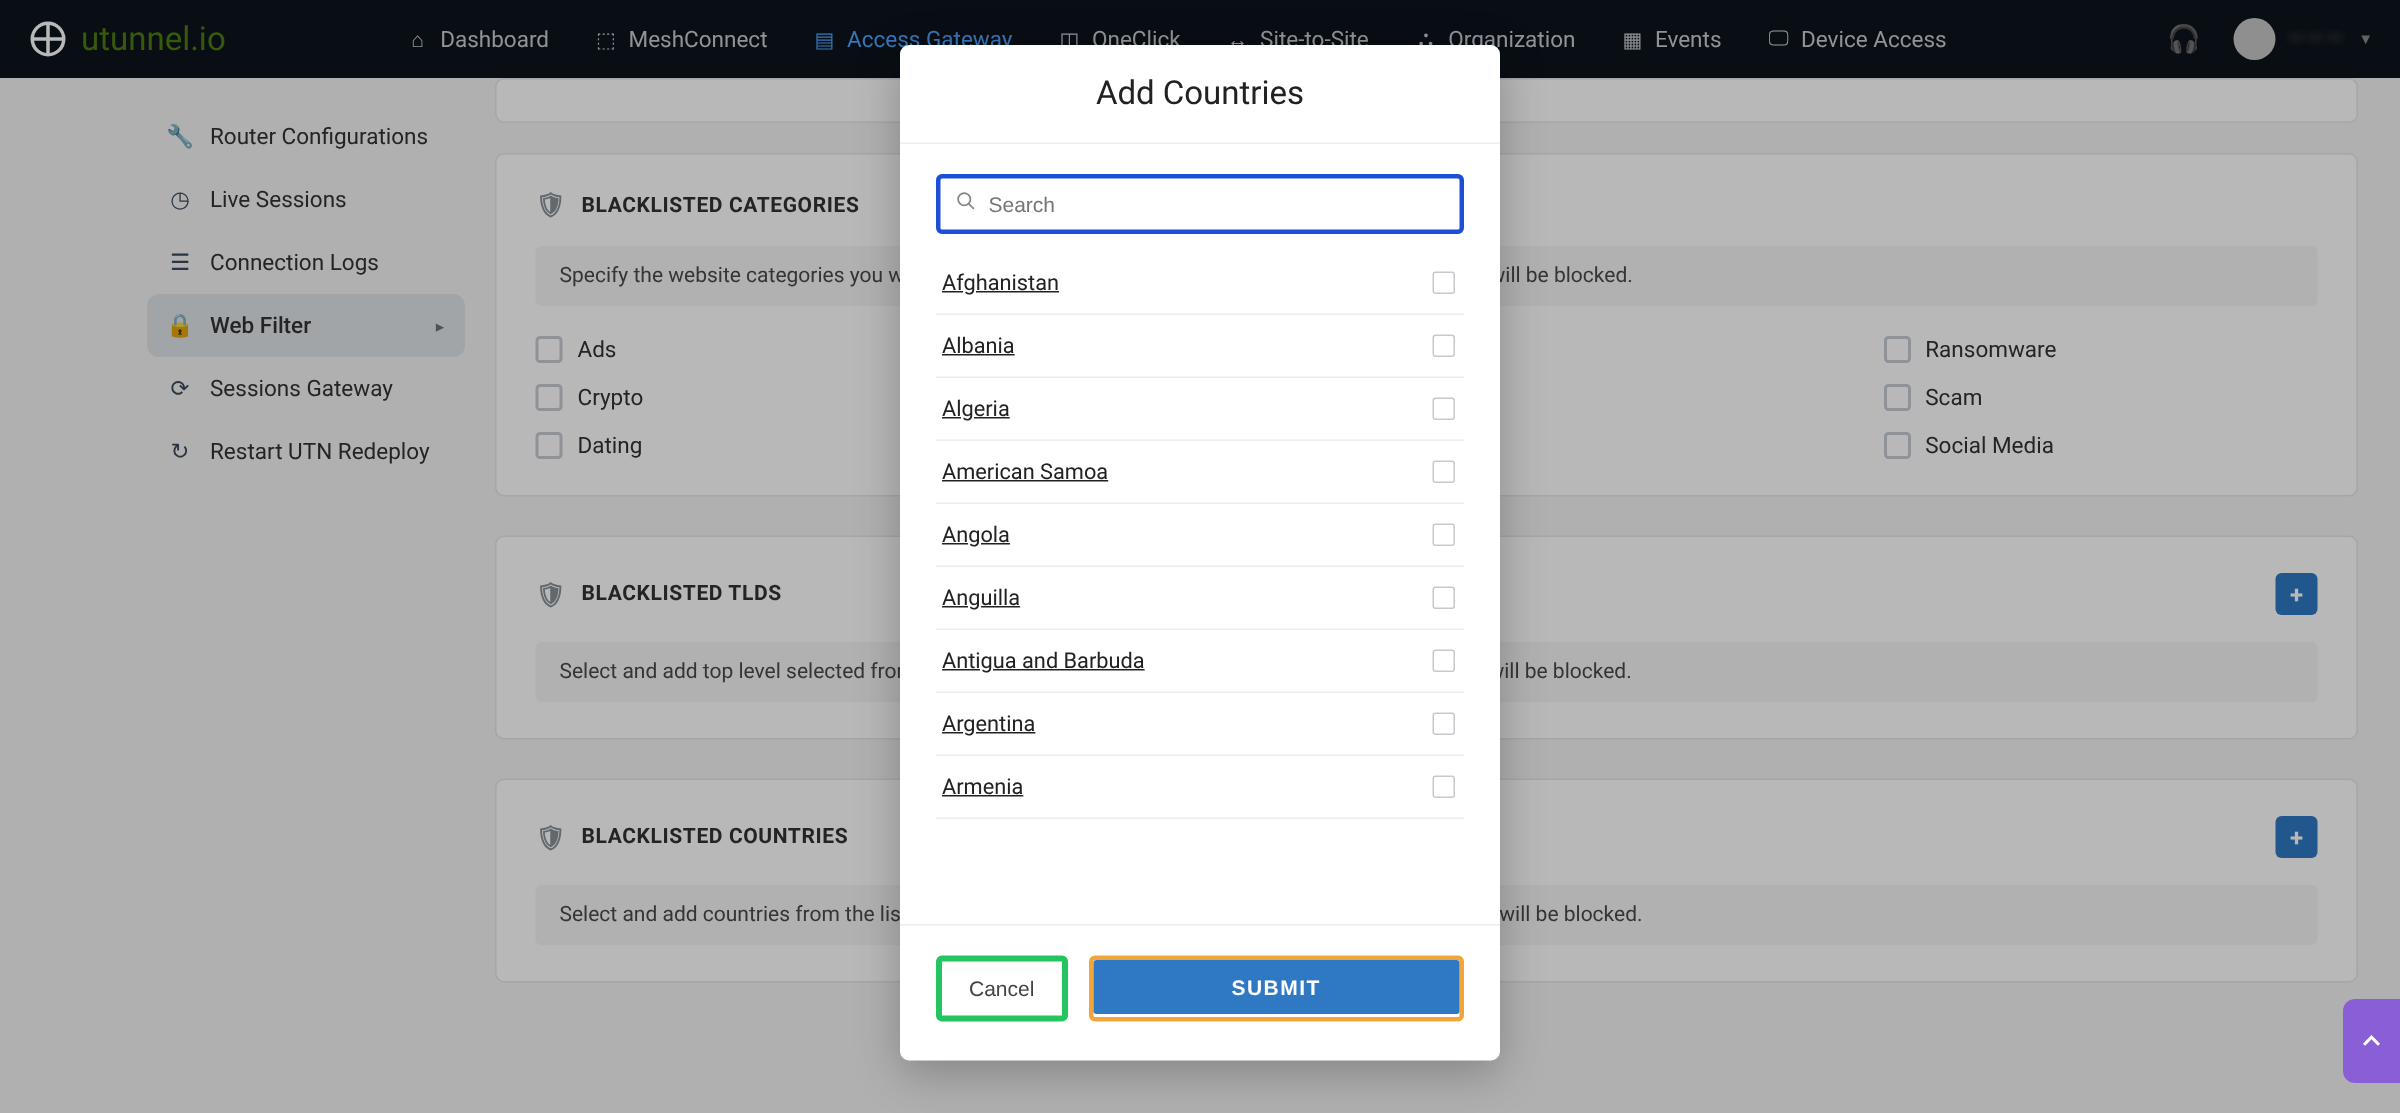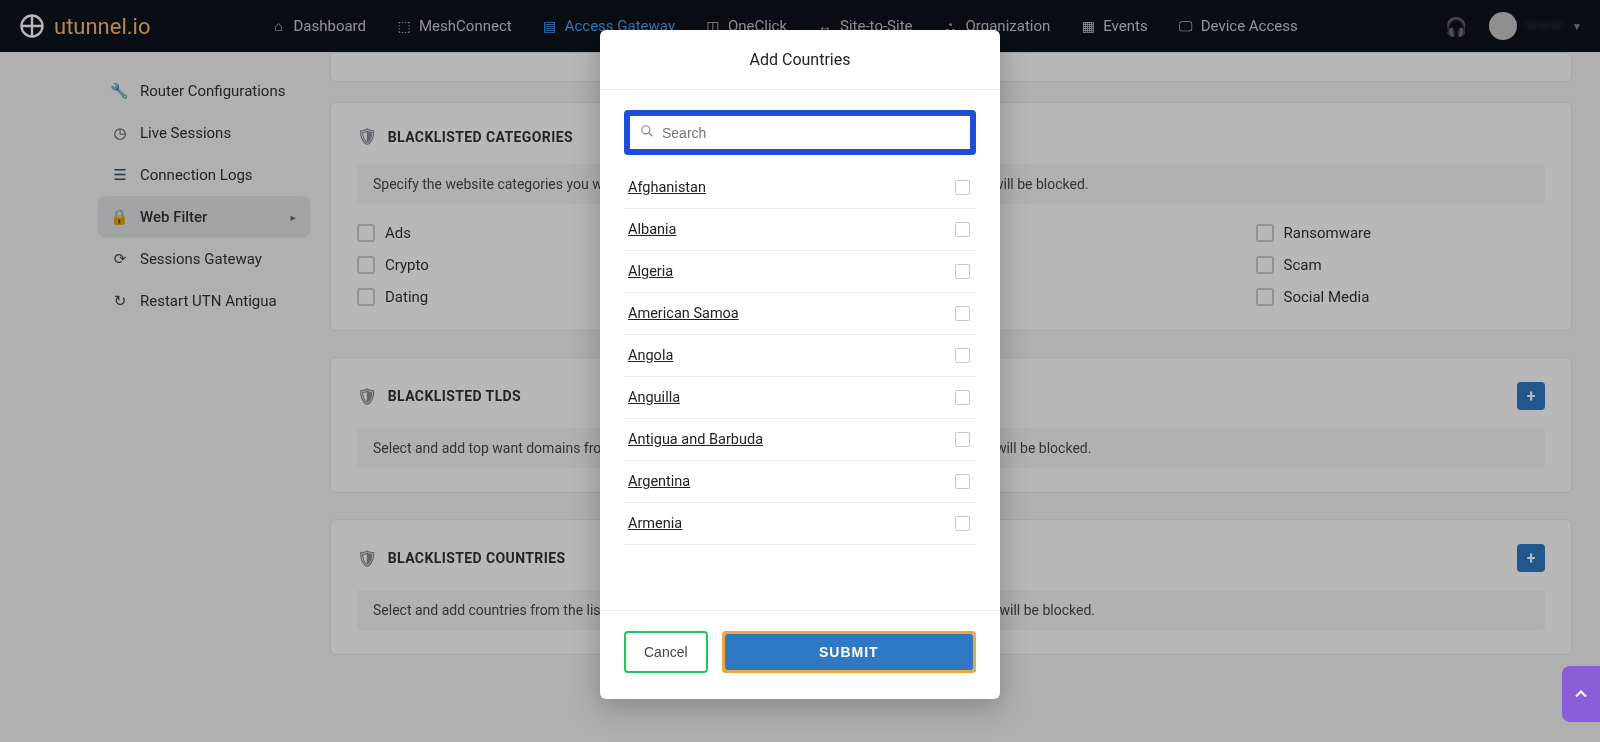--- a/index.html
+++ b/index.html
@@ -1,18 +1,18 @@
 <!DOCTYPE html>
 <html><head>
 <meta charset="utf-8">
 <style>
   * { box-sizing: border-box; margin: 0; padding: 0; }
   html, body { width: 1600px; height: 742px; font-family: -apple-system, BlinkMacSystemFont, "Segoe UI", Roboto, Arial, sans-serif; overflow: hidden; background: #f4f4f5; }
   .topnav { height: 52px; background: #0d141c; display: flex; align-items: center; padding: 0 18px; color: #e6e6e6; font-size: 14px; }
-  .brand { display: flex; align-items: center; gap: 8px; font-size: 22px; font-weight: 400; color: #fdba74; margin-right: 120px; }
+  .brand { display: flex; align-items: center; gap: 8px; font-size: 22px; font-weight: 400; color: #4d7c0f; margin-right: 120px; }
   .brand svg { width: 28px; height: 28px; }
   .navlinks { display: flex; gap: 30px; }
   .navlink { display: flex; align-items: center; gap: 7px; color: #c9cdd1; font-size: 15px; cursor: pointer; }
   .navlink.active { color: #4da3ff; }
   .navlink .ico { width: 16px; height: 16px; display: inline-flex; align-items: center; justify-content: center; font-size: 14px; }
   .nav-right { margin-left: auto; display: flex; align-items: center; gap: 22px; }
   .avatar { width: 28px; height: 28px; border-radius: 50%; background: #c7c7c7; }
   .user-chip { display: flex; align-items: center; gap: 8px; color: #888; font-size: 14px; }
   .user-chip .caret { font-size: 10px; color: #888; }
 
@@ -32,32 +32,32 @@
   .chk { display: flex; align-items: center; gap: 10px; font-size: 15px; color: #333; }
   .chk .box { width: 18px; height: 18px; border: 2px solid #c7ccd2; border-radius: 3px; }
   .addbtn { margin-left: auto; width: 28px; height: 28px; background: #2f79c4; color: #fff; border-radius: 4px; display: flex; align-items: center; justify-content: center; font-weight: 700; font-size: 16px; cursor: pointer; }
   .row-title { display: flex; align-items: center; }
 
   
   .dimmer { position: absolute; inset: 0; background: rgba(0,0,0,0.28); }
 
   
   .modal { position: absolute; left: 50%; top: 30px; transform: translateX(-50%); width: 400px; background: #fff; border-radius: 6px; box-shadow: 0 8px 30px rgba(0,0,0,0.25); display: flex; flex-direction: column; overflow: hidden; }
-  .modal-head { padding: 20px 0; text-align: center; font-size: 16px; color: #222; border-bottom: 1px solid #eee; }
+  .modal-head { padding: 20px 0; text-align: center; font-size: 22px; color: #222; border-bottom: 1px solid #eee; }
   .modal-body { position: relative; padding: 20px 24px 0 24px; height: 520px; overflow-y: auto; }
-  .search { display: flex; align-items: center; gap: 8px; border: 6px solid #1d4ed8; border-radius: 4px; padding: 8px 10px; margin-bottom: 12px; }
+  .search { display: flex; align-items: center; gap: 8px; border: 3px solid #1d4ed8; border-radius: 4px; padding: 8px 10px; margin-bottom: 12px; }
   .search input { border: none; outline: none; flex: 1; font-size: 14px; }
   .search .sico { color: #888; font-size: 14px; }
   .country-row { display: flex; align-items: center; justify-content: space-between; padding: 12px 6px 12px 4px; border-bottom: 1px solid #ececec; font-size: 14.5px; color: #222; text-decoration: underline; }
   .cbox { width: 15px; height: 15px; border: 1.5px solid #c5c9ce; border-radius: 2px; position: relative; }
   .cbox.checked { background: #2f79c4; border-color: #2f79c4; }
   .cbox.checked::after { content: "✓"; color: #fff; font-size: 11px; position: absolute; top: -1px; left: 1px; }
   .highlight-box { padding: 6px; border: 3px solid #f2a53a; border-radius: 4px; margin-right: -6px; }
   .modal-foot { padding: 20px 24px 26px; display: flex; gap: 14px; border-top: 1px solid #eee; }
-  .btn-cancel { padding: 10px 18px; background: #fff; border: 2px solid #22c55e; border-radius: 4px; font-size: 14px; color: #444; cursor: pointer; }
+  .btn-cancel { padding: 10px 18px; background: #fff; border: 4px solid #22c55e; border-radius: 4px; font-size: 14px; color: #444; cursor: pointer; }
   .btn-submit-wrap { flex: 1; border: 3px solid #f2a53a; border-radius: 4px; }
   .btn-submit { width: 100%; padding: 10px 0; background: #2f79c4; color: #fff; border: none; border-radius: 2px; font-size: 14px; font-weight: 600; letter-spacing: 1px; cursor: pointer; }
 
   .fab { position: absolute; right: 0; bottom: 20px; width: 38px; height: 56px; background: #8a5ed6; border-radius: 8px 0 0 8px; display: flex; align-items: center; justify-content: center; color: #fff; font-size: 20px; }
 
   
   .modal-body::-webkit-scrollbar { width: 12px; }
   .modal-body::-webkit-scrollbar-track { background: #f0f0f0; }
   .modal-body::-webkit-scrollbar-thumb { background: #c9c9c9; border-radius: 6px; }
 </style>
@@ -134,21 +134,21 @@
         <span class="ico">🔒</span>
         <span>Web Filter</span>
         <span class="chev">▸</span>
       </div>
       <div class="side-item">
         <span class="ico">⟳</span>
         <span>Sessions Gateway</span>
       </div>
       <div class="side-item">
         <span class="ico">↻</span>
-        <span>Restart UTN Antigua</span>
+        <span>Restart UTN Redeploy</span>
       </div>
     </div>
   <div class="main">
     <div class="card" style="height:30px;padding:10px 26px;margin-bottom:20px;"></div>
 
     <div class="card">
       <div class="sec-title">
         <span class="shield">🛡</span>
         <span>BLACKLISTED CATEGORIES</span>
       </div>
@@ -191,21 +191,21 @@
 
     <div class="card">
       <div class="row-title">
         <div class="sec-title" style="margin-bottom:0">
           <span class="shield">🛡</span>
           <span>BLACKLISTED TLDS</span>
         </div>
         <div class="addbtn">+</div>
       </div>
       <div class="infobox" style="margin-top:18px;margin-bottom:0">
-        <span>Select and add top want domains f</span><span>rom the list to blacklist them. All websites with the select</span><span>ed TLDs will be blocked.</span>
+        <span>Select and add top level selected f</span><span>rom the list to blacklist them. All websites with the select</span><span>ed TLDs will be blocked.</span>
       </div>
     </div>
 
     <div class="card">
       <div class="row-title">
         <div class="sec-title" style="margin-bottom:0">
           <span class="shield">🛡</span>
           <span>BLACKLISTED COUNTRIES</span>
         </div>
         <div class="addbtn">+</div>

